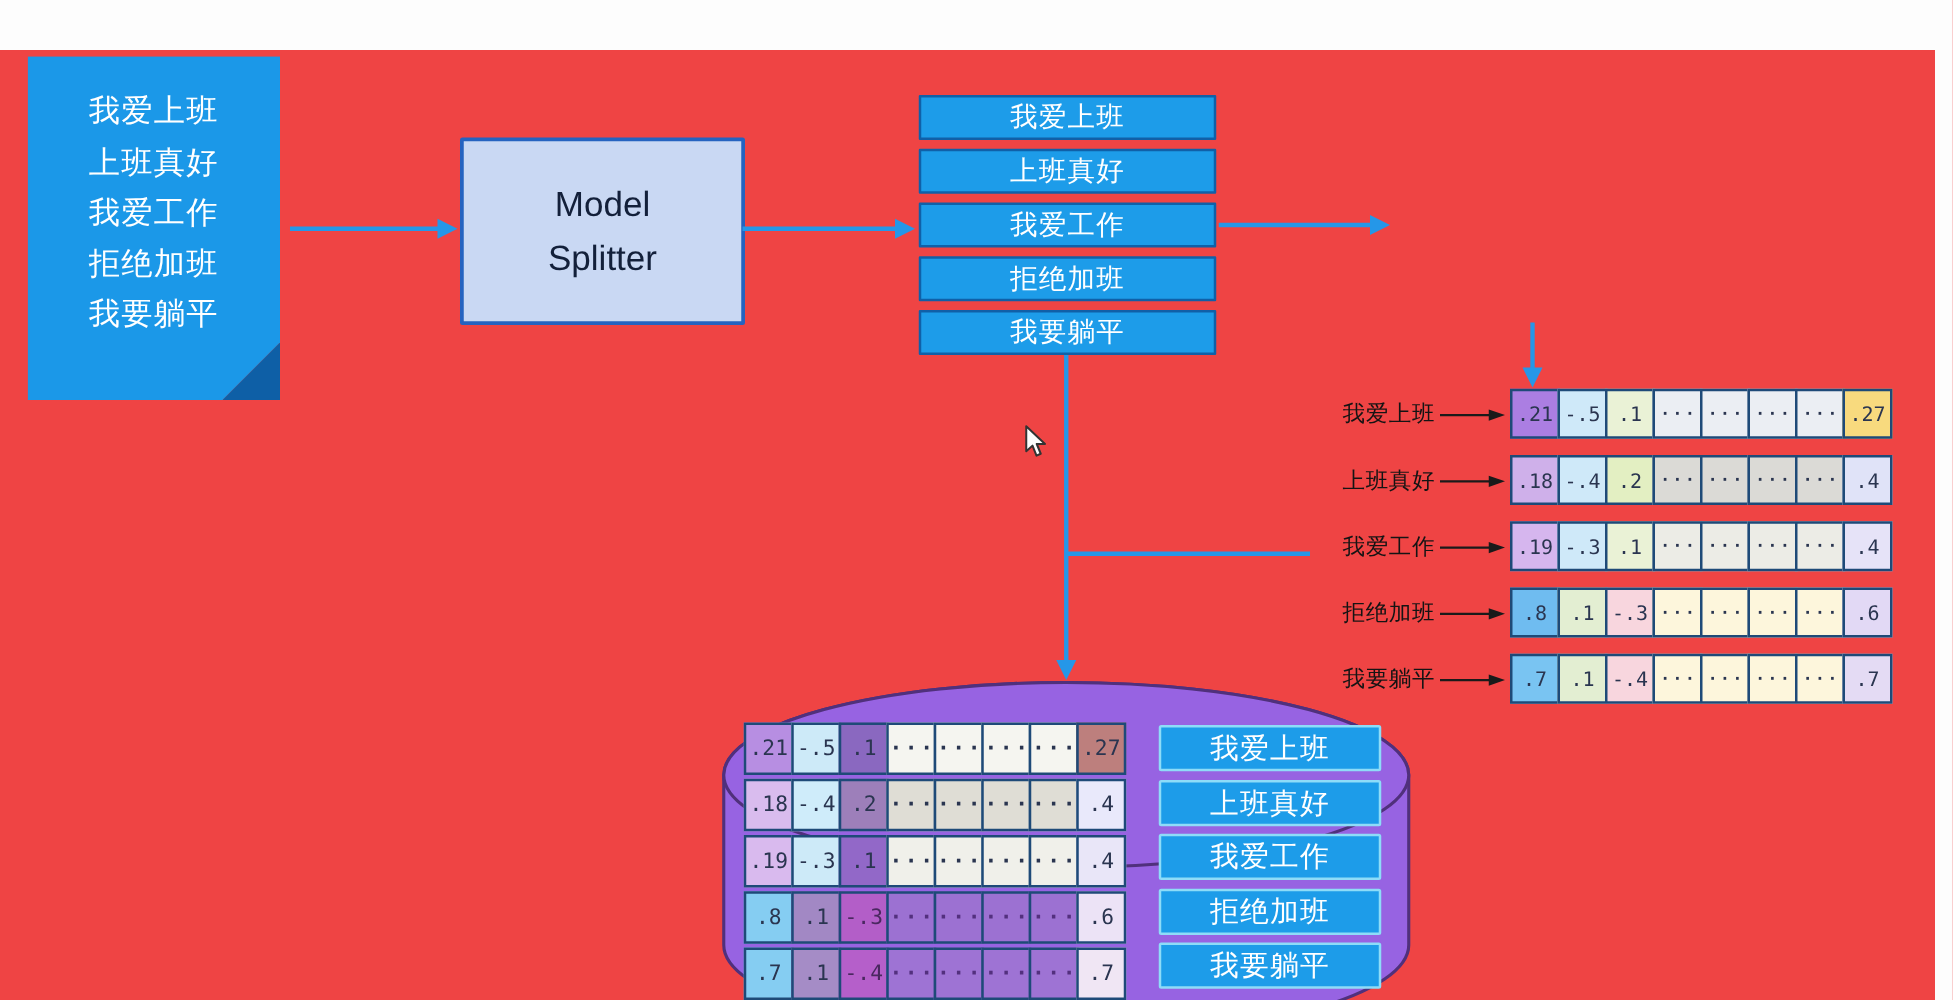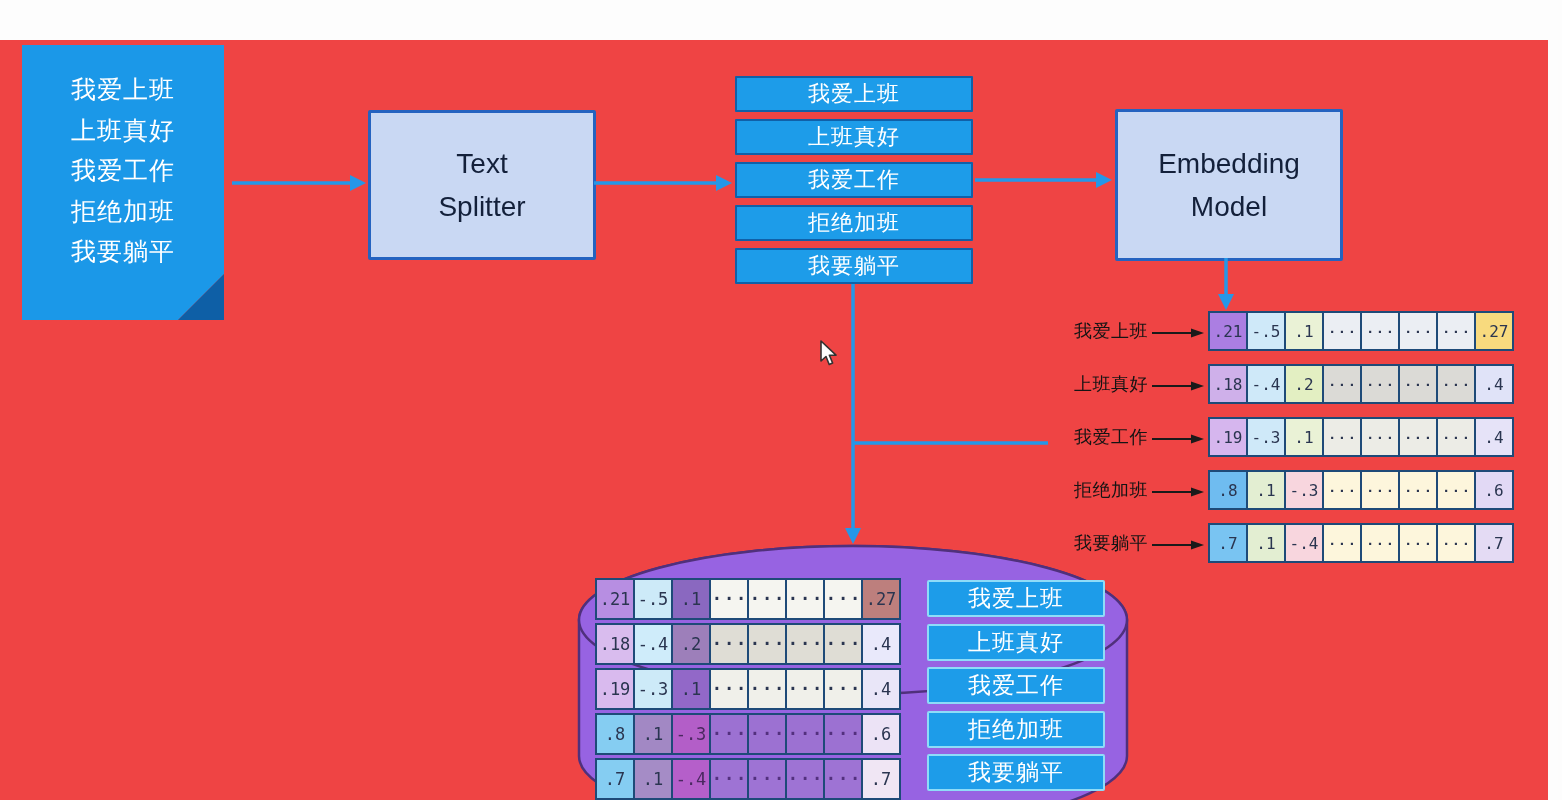--- a/index.html
+++ b/index.html
@@ -86,36 +86,32 @@
     <div class="doc-lines" id="doc-lines">
         <div class="doc-line">我爱上班</div>
         <div class="doc-line">上班真好</div>
         <div class="doc-line">我爱工作</div>
         <div class="doc-line">拒绝加班</div>
         <div class="doc-line">我要躺平</div>
       </div>
   </div>
 
   <div class="procbox" id="splitter-box">
-    <span>Text
+    <span>Model
 Splitter</span>
   </div>
 
   <div id="chunk-list">
       <div class="chunk">我爱上班</div>
       <div class="chunk">上班真好</div>
       <div class="chunk">我爱工作</div>
       <div class="chunk">拒绝加班</div>
       <div class="chunk">我要躺平</div>
     </div>
 
-  <div class="procbox" id="embedding-box">
-    <span>Embedding
-Model</span>
-  </div>
 
   <svg id="cylinder" width="556" height="296" viewBox="0 0 556 296">
     <path d="M4,80 A274,74 0 0 1 552,80 L552,216 A274,74 0 0 1 4,216 Z" style="fill:var(--cylinder-fill);stroke:var(--cylinder-border);stroke-width:2.5;"></path>
     <ellipse cx="278" cy="80" rx="274" ry="74" style="fill:var(--cylinder-fill);stroke:var(--cylinder-border);stroke-width:2.5;"></ellipse>
   </svg>
 
   <div id="db-matrix">
       <div class="vcells">
         <div class="cell" style="background: rgb(183, 142, 226);">.21</div>
         <div class="cell" style="background: rgb(205, 234, 248);">-.5</div>

